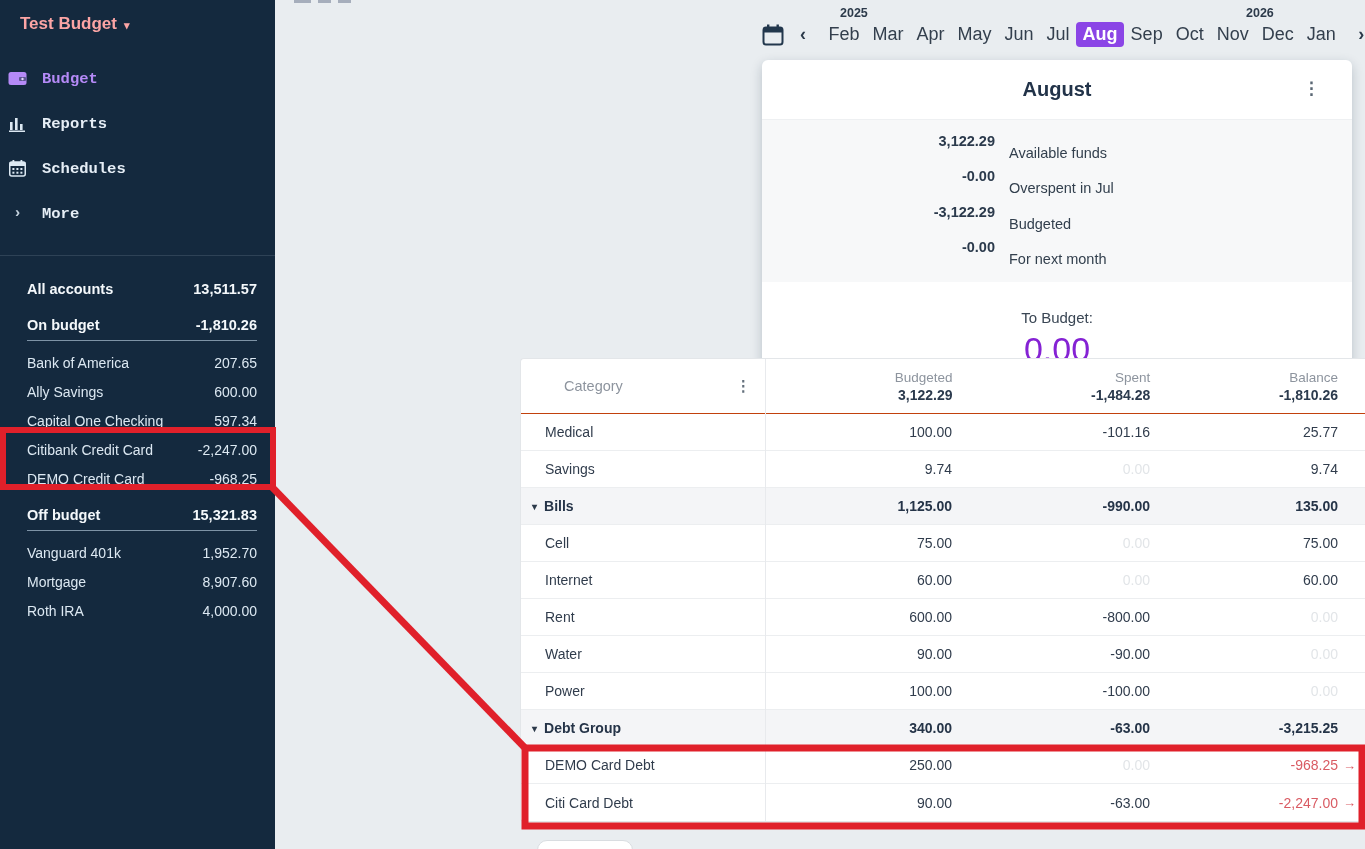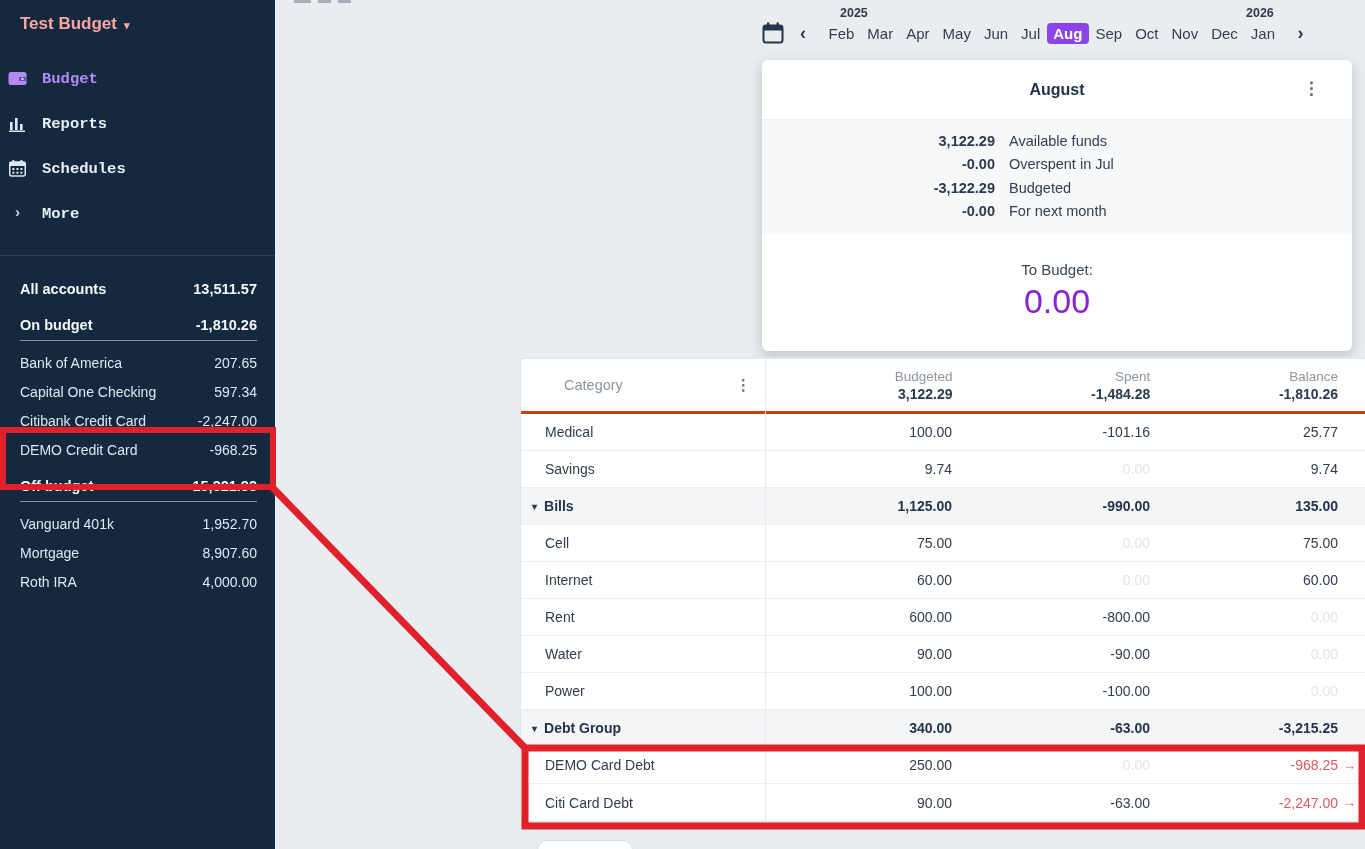--- a/index.html
+++ b/index.html
@@ -9,60 +9,60 @@
   
   .sidebar { width:275px; min-width:275px; height:100%; background:#14293e; color:#dfe9f2; position:relative; z-index:1; }
   .sb-title { display:flex; align-items:center; gap:7px; padding:14px 20px 12px 20px; font-size:17px; font-weight:bold; color:#fca5a5; cursor:pointer; }
   .sb-title .dd { font-size:11px; position:relative; top:1px; }
   .sb-nav { padding-top:10px; }
   .nav-item { display:flex; align-items:center; gap:15px; height:45px; padding-left:8px; font-size:15.5px; font-weight:600; color:#e6eef6; cursor:pointer;font-family:Liberation Mono, monospace; }
   .nav-item.active { color:#b58af7; }
   .nav-item .nicon { width:19px; display:flex; justify-content:center; }
   .nav-item .more-ch { width:19px; text-align:center; font-size:15px; color:#c4d2de; }
   .sb-divider { border-top:1px solid #2e4256; margin-top:19px; }
-  .accts { padding:0 18px 0 20px; }
+  .accts { padding:0 18px 0 27px; }
   .acct-row { display:flex; justify-content:space-between; align-items:center; font-size:14px; }
   .acct-total { margin-top:19px; height:28px; font-weight:bold; color:#f4f8fb; font-size:14.5px; }
   .acct-head { margin-top:12px; height:26px; font-weight:bold; color:#f4f8fb; font-size:14.5px; border-bottom:1px solid #7e93a6; padding-bottom:5px; }
   .acct-item { height:29px; cursor:pointer; color:#dce8f2; }
 
   
   .main { flex:1; position:relative; background:#e9edf0; }
   .top-mark { position:absolute; top:0; height:3px; background:#a6aebc; }
 
   
   .mp { position:absolute; left:487px; top:0; width:560px; height:55px; }
   .mp-years { position:absolute; top:6px; left:0; right:0; height:14px; font-size:12.5px; font-weight:bold; color:#2c3a4a; }
   .yr-left { position:absolute; left:78px; }
   .yr-right { position:absolute; left:484px; }
   .mp-row { position:absolute; top:22px; left:0; display:flex; align-items:center; gap:13px; }
   .mp-cal { width:22px; height:22px; display:flex; cursor:pointer; }
   .mp-ch { font-size:18px; font-weight:bold; color:#2c3a4a; cursor:pointer; padding:0 3px; }
   .mp-months { display:flex; align-items:center; }
-  .mp-month { font-size:15px; color:#333f4d; padding:2px 6.5px; border-radius:4px; cursor:pointer; }
+  .mp-month { font-size:18px; color:#333f4d; padding:2px 6.5px; border-radius:4px; cursor:pointer; }
   .mp-month.sel { background:#8b45e6; color:#ffffff; font-weight:bold; }
 
   
   .card { position:absolute; left:487px; top:60px; width:590px; background:#fff; border-radius:6px; box-shadow:0 4px 12px rgba(20,41,62,.22); overflow:hidden; }
   .card-head { height:60px; display:flex; align-items:center; justify-content:center; position:relative; border-bottom:1px solid #eef0f2; }
-  .card-title { font-size:16px; font-weight:bold; color:#223349; }
+  .card-title { font-size:20px; font-weight:bold; color:#223349; }
   .kebab { font-weight:bold; color:#5a6774; cursor:pointer; }
   .card-kebab { position:absolute; right:32px; top:18px; font-size:17px; }
   .card-mid { background:#f7f8f9; padding:10px 0 11px 0; }
   .mid-row { display:grid; grid-template-columns:233px 1fr; column-gap:14px; line-height:23.3px; font-size:14.5px; }
   .mid-val { text-align:right; font-weight:bold; color:#2b3a4c; }
-  .mid-lab { color:#33404e; }
+  .mid-lab { color:#33404e;margin-top:12px; }
   .card-foot { text-align:center; padding:27px 0 30px 0; }
   .tb-label { font-size:15px; color:#3a4654; }
   .tb-value { font-size:34px; color:#8522d4; margin-top:4px; cursor:pointer; }
 
   
   .btable { position:absolute; left:245px; top:358px; width:845px; background:#fff; border:1px solid #e3e6e9; border-right:none; border-radius:4px 0 0 4px; }
   .vdiv { position:absolute; left:244px; top:0; bottom:0; width:1px; background:#e8eaed; }
-  .t-head { height:55px; display:flex; align-items:center; border-bottom:3px solid #c2410c; }
+  .t-head { height:55px; display:flex; align-items:center; border-bottom:1px solid #c2410c; }
   .th-cat { width:244px; display:flex; align-items:center; justify-content:space-between; padding:0 14px 0 43px; color:#8d949e; font-size:14.5px; }
   .th-kebab { font-size:15px; color:#64707c; }
   .th-col { text-align:right; }
   .th-col .lab { font-size:13.5px; color:#8d949e; }
   .th-col .tot { font-size:14px; font-weight:bold; color:#2b3a4d; margin-top:2px; }
   .c-budgeted { width:188px; } .c-spent { width:198px; } .c-balance { width:188px; } .c-arrow { width:27px; padding-left:5px; text-align:left; }
   .t-row { height:37px; display:flex; align-items:center; border-bottom:1px solid #eceef0; font-size:14px; color:#303c4c; cursor:pointer; }
   .t-row:last-child { border-bottom:none; }
   .t-name { flex:1; padding-left:24px; }
   .t-row.group { background:#f4f5f7; font-weight:bold; color:#253448; }
@@ -142,20 +142,24 @@
     <div class="acct-row acct-head">
       <span>On budget</span>
       <span>-1,810.26</span>
     </div>
     <div style="height:7px"></div>
     <div class="acct-row acct-item">
       <span>Bank of America</span>
       <span>207.65</span>
     </div>
     <div class="acct-row acct-item">
+      <span>Ally Savings</span>
+      <span>600.00</span>
+    </div>
+    <div class="acct-row acct-item">
       <span>Capital One Checking</span>
       <span>597.34</span>
     </div>
     <div class="acct-row acct-item">
       <span>Citibank Credit Card</span>
       <span>-2,247.00</span>
     </div>
     <div class="acct-row acct-item">
       <span>DEMO Credit Card</span>
       <span>-968.25</span>

